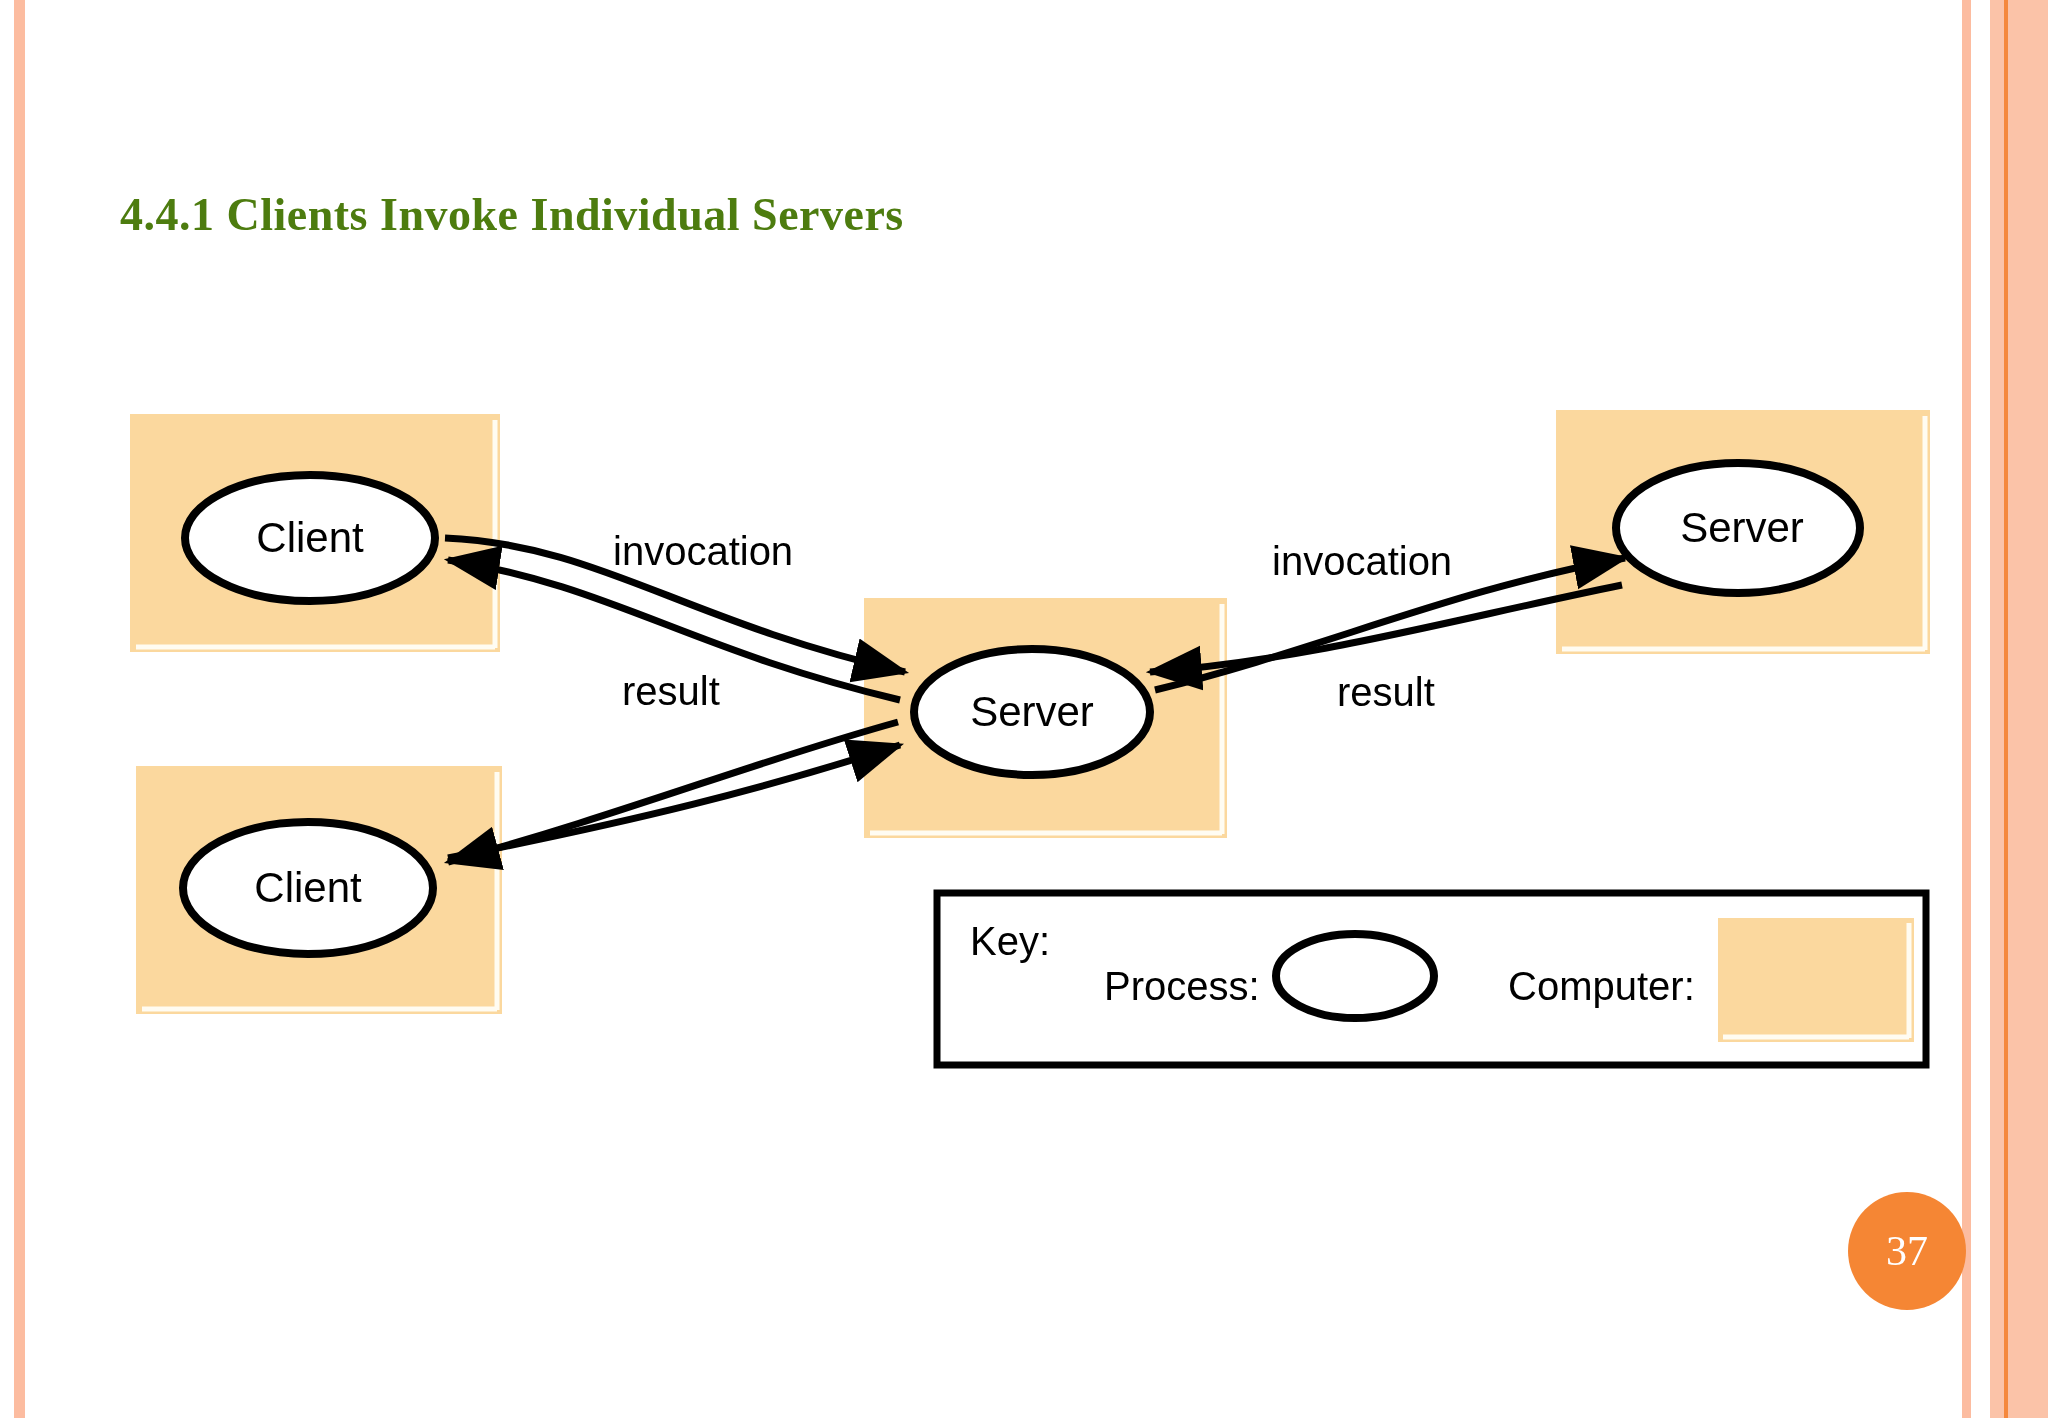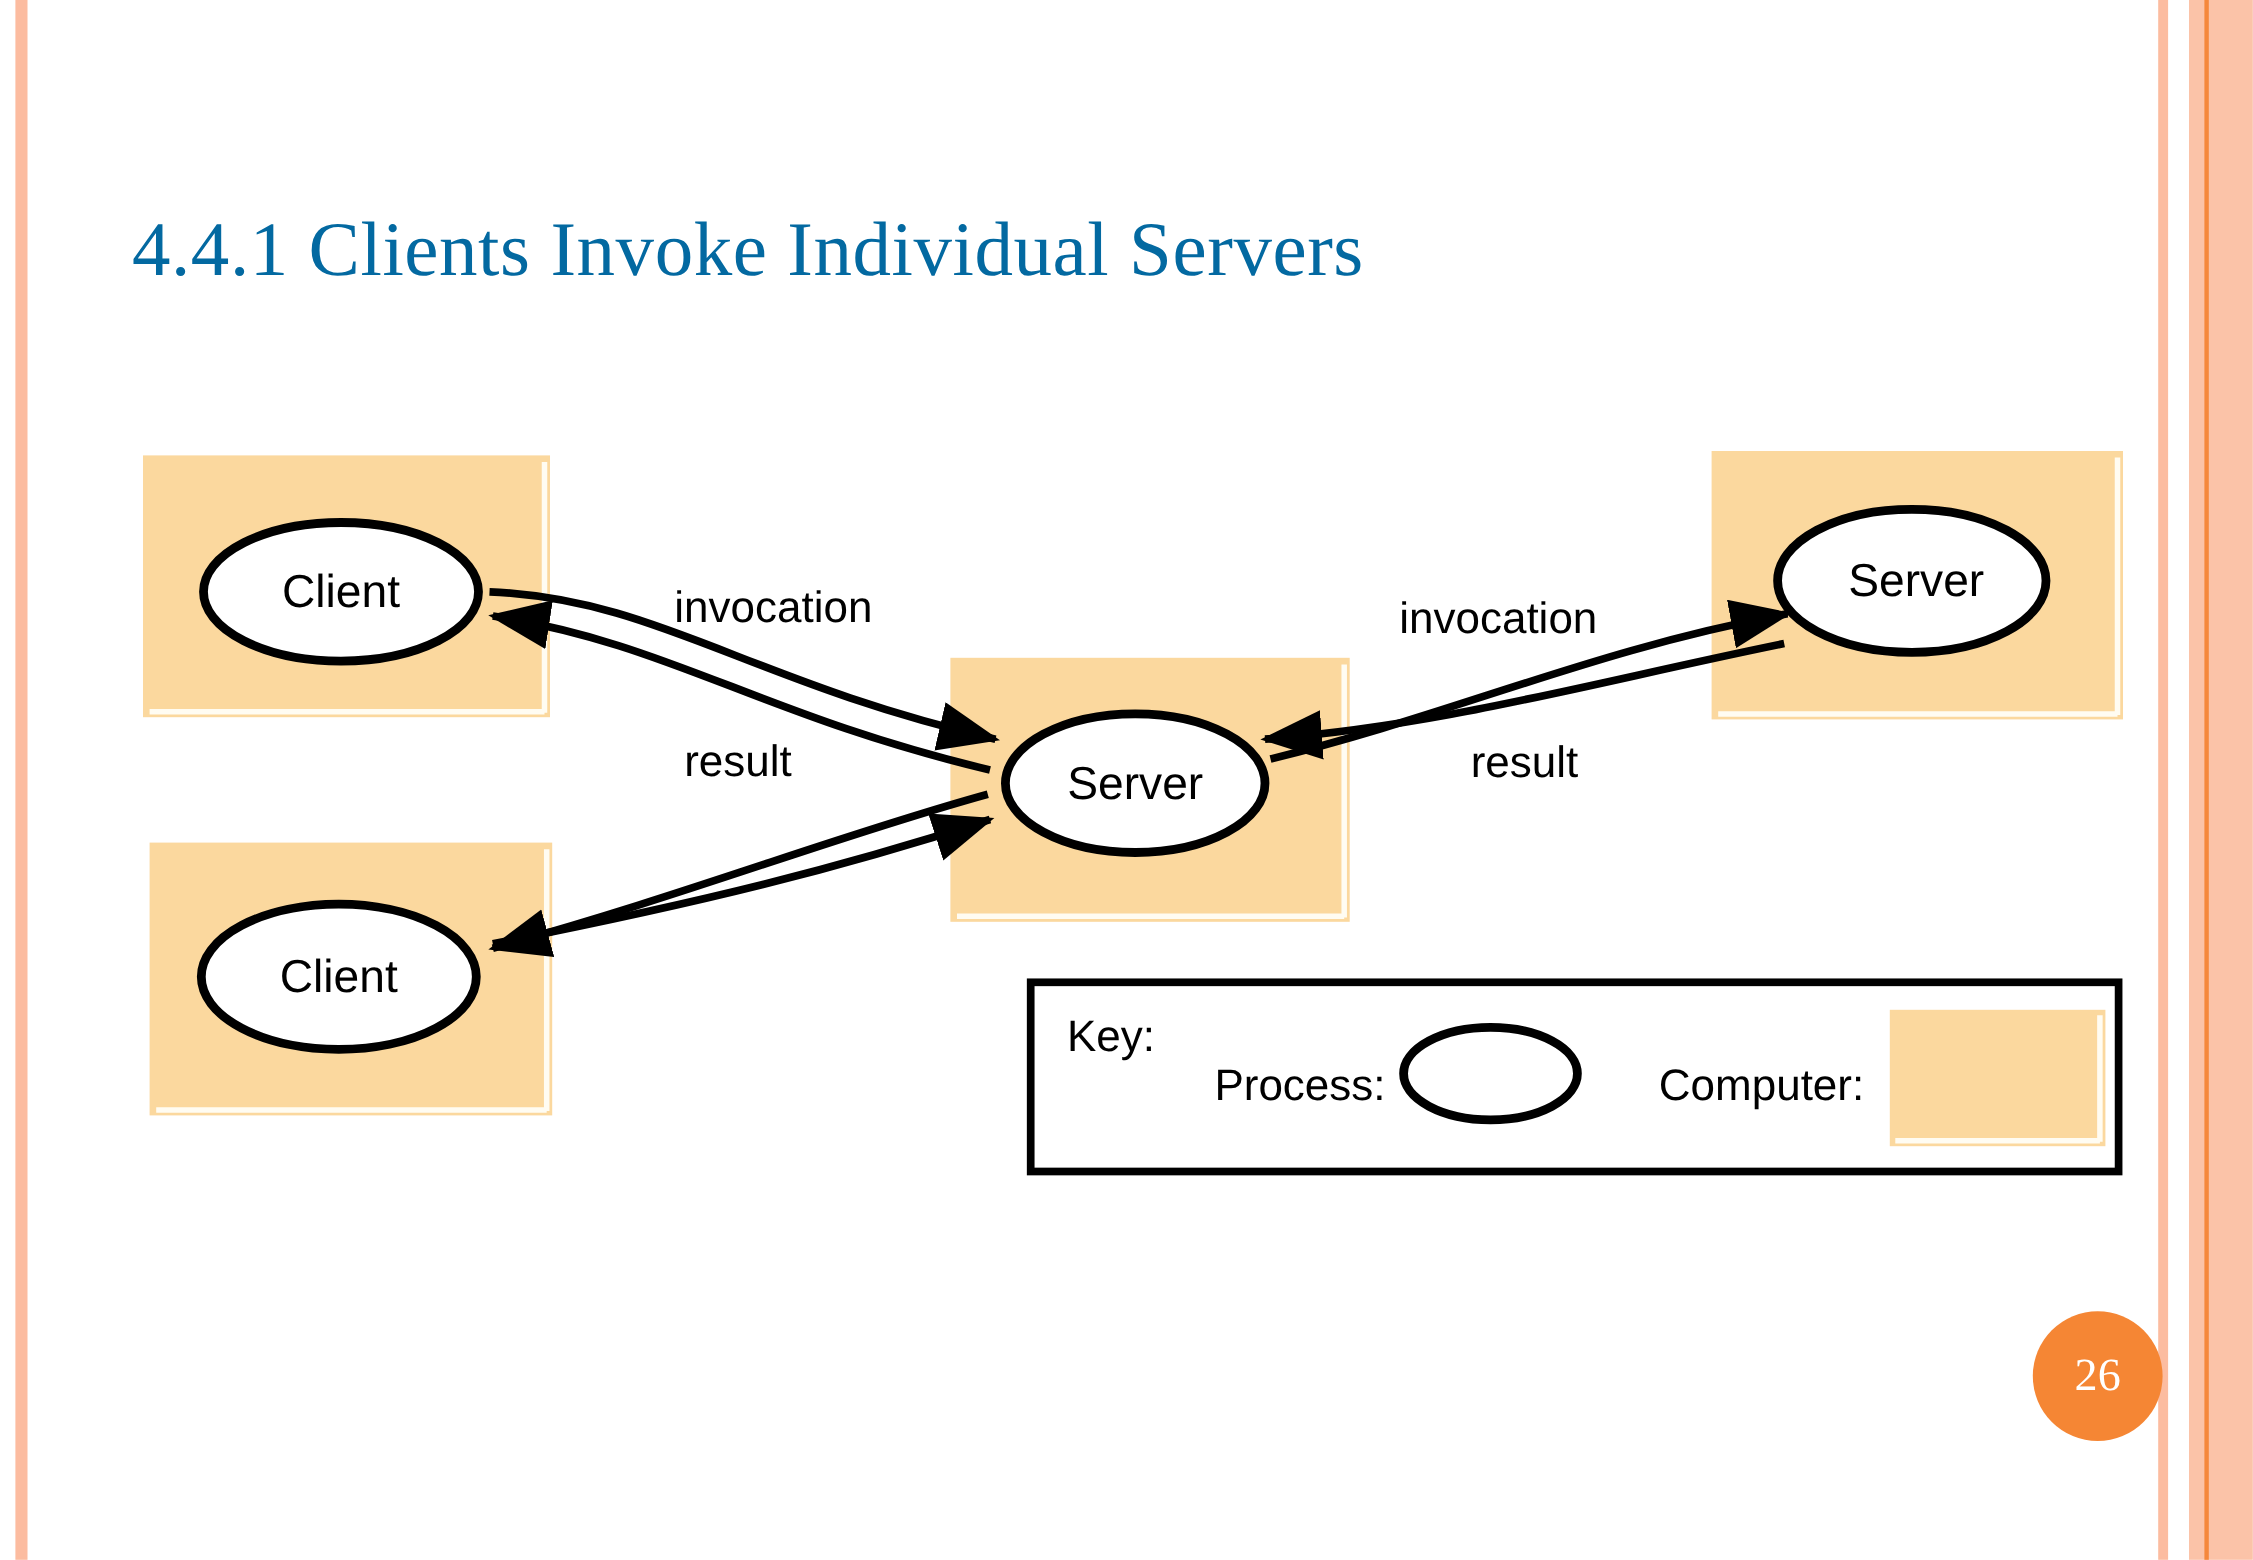--- a/index.html
+++ b/index.html
@@ -17,24 +17,24 @@
   .stripe-left{left:14px;width:11px;background:#FCBCA0;}
   .stripe-r1{left:1962px;width:9px;background:#FCBCA0;}
   .stripe-r2{left:1990px;width:30px;background:#FBC3A8;}
   .stripe-r3{left:2004px;width:4px;background:#F5883C;}
   .stripe-r4{left:2020px;width:28px;background:#FBC3A8;}
 
   
   .title{
     position:absolute;left:120px;top:188px;
     font-family:"Liberation Serif", serif;
-    font-size:70px;
-    font-weight:400;
+    font-size:46px;
+    font-weight:700;
     letter-spacing:0.5px;
-    color:#0369a1;
+    color:#4d7c0f;
     white-space:nowrap;
   }
 
   
   #diagram{position:absolute;left:0;top:0;width:2048px;height:1418px;}
 
   
   .pagebadge{
     position:absolute;left:1848px;top:1192px;
     width:118px;height:118px;border-radius:50%;
@@ -133,16 +133,16 @@
 
       <text x="1508" y="1000" font-family="Liberation Sans, sans-serif" font-size="40" fill="#000000">Computer:</text>
       <g>
         <rect x="1718" y="918" width="196" height="124" fill="#FBD89E"></rect>
         <path d="M1909,923 L1909,1038 M1723,1037 L1909,1037" stroke="#FFFCF2" stroke-width="5" fill="none"></path>
       </g>
     </g>
   </svg>
 
   <div class="pagebadge">
-    <span>26</span>
+    <span>37</span>
   </div>
 
 </div>
 
 </body></html>

